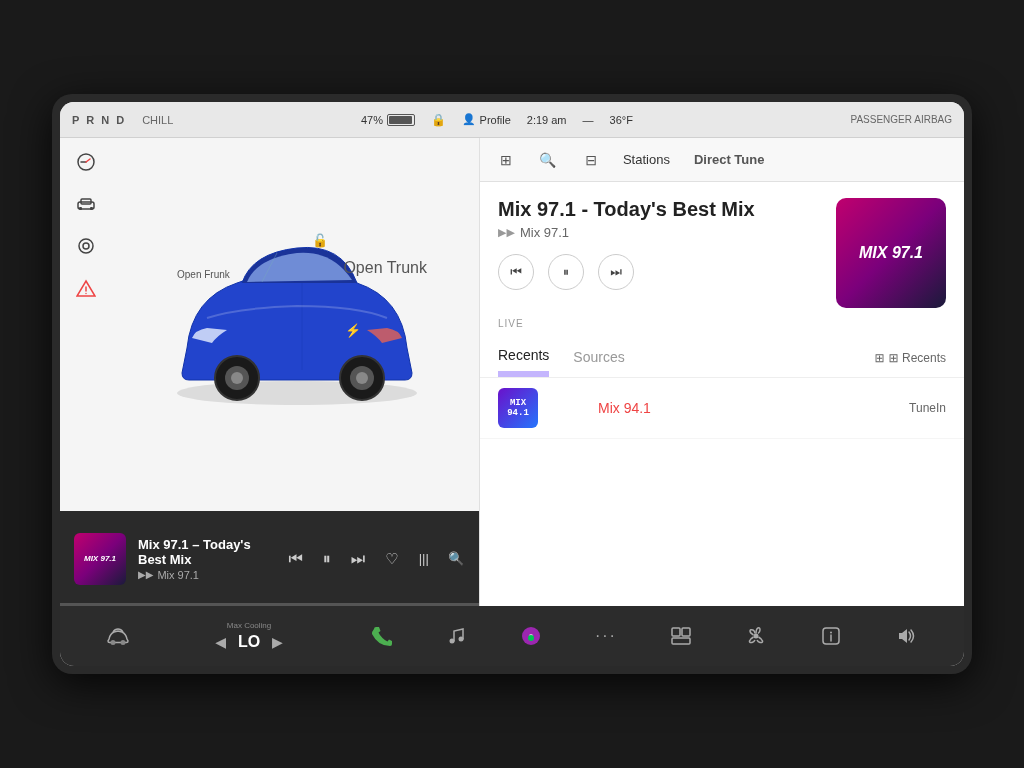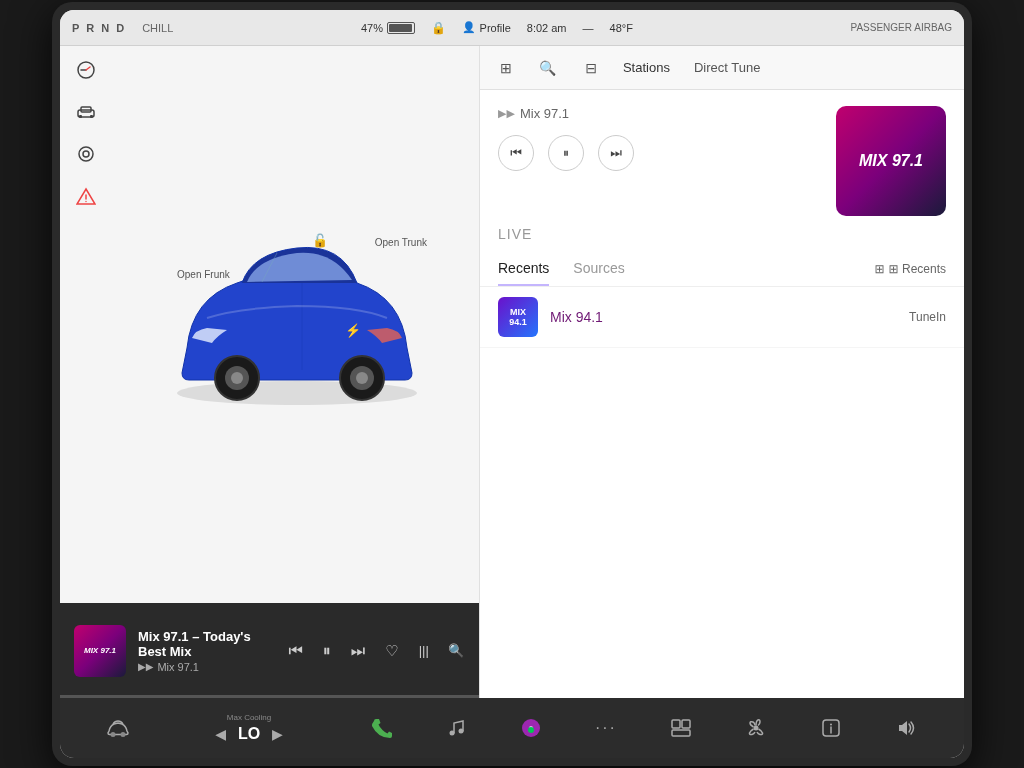--- a/index.html
+++ b/index.html
@@ -8,21 +8,21 @@
       height: 768px;
       background: #1a1a1a;
       display: flex;
       align-items: center;
       justify-content: center;
       font-family: -apple-system, 'Helvetica Neue', Arial, sans-serif;
     }
 
     .device-frame {
       width: 920px;
-      height: 764px;
+      height: 580px;
       background: #2a2a2a;
       border-radius: 20px;
       padding: 8px;
       box-shadow: 0 10px 40px rgba(0,0,0,0.8);
     }
 
     .screen {
       width: 100%;
       height: 100%;
       background: #f0f0f0;
@@ -260,20 +260,21 @@
       font-size: 14px;
       cursor: pointer;
       padding: 4px;
     }
 
     .media-tab {
       font-size: 13px;
       color: #555;
       cursor: pointer;
       padding: 4px 2px;
+      font-weight: bold;
     }
 
     .media-tab.active {
       color: #333;
       font-weight: 500;
     }
 
     .now-playing-section {
       padding: 16px 18px 10px;
       display: flex;
@@ -340,21 +341,21 @@
     .album-art-text {
       color: white;
       font-size: 16px;
       font-weight: bold;
       font-style: italic;
       text-align: center;
       line-height: 1.1;
     }
 
     .live-badge {
-      font-size: 14px;
+      font-size: 10px;
       color: #999;
       letter-spacing: 1px;
       text-transform: uppercase;
       margin-bottom: 6px;
     }
 
     .tabs-row {
       display: flex;
       align-items: center;
       padding: 0 18px;
@@ -366,21 +367,21 @@
     .tab-item {
       font-size: 14px;
       color: #999;
       padding: 8px 0;
       cursor: pointer;
       border-bottom: 2px solid transparent;
     }
 
     .tab-item.active {
       color: #222;
-      border-bottom: 2px solid #c4b5fd;
+      border-bottom: 6px solid #c4b5fd;
     }
 
     .settings-btn {
       margin-left: auto;
       font-size: 12px;
       color: #666;
       display: flex;
       align-items: center;
       gap: 4px;
       cursor: pointer;
@@ -417,33 +418,35 @@
 
     .recent-thumb {
       width: 40px;
       height: 40px;
       border-radius: 6px;
       background: linear-gradient(135deg, #6a11cb, #2575fc);
       flex-shrink: 0;
       display: flex;
       align-items: center;
       justify-content: center;
+      font-family: Liberation Mono, monospace;
     }
 
     .recent-thumb-text {
       color: white;
       font-size: 9px;
       font-weight: bold;
       text-align: center;
     }
 
     .recent-track-name {
       flex: 1;
       font-size: 14px;
-      color: #701a75;
+      color: #ef4444;
+      margin-left: 48px;
     }
 
     .recent-source {
       width: 80px;
       font-size: 12px;
       color: #666;
       text-align: right;
     }
 
     
@@ -532,23 +535,23 @@
           <span>47%</span>
           <div class="battery-bar">
             <div class="battery-fill"></div>
           </div>
         </div>
         <span class="lock-icon">🔒</span>
         <div class="profile-btn">
           <span>👤</span>
           <span>Profile</span>
         </div>
-        <span class="time-display">8:02 am</span>
+        <span class="time-display">2:19 am</span>
         <span>—</span>
-        <span class="temp-display">48°F</span>
+        <span class="temp-display">36°F</span>
       </div>
       <div class="status-right">
         <span>PASSENGER AIRBAG</span>
       </div>
     </div>
 
     <div class="main-content">
 
       <div class="left-panel">
         <div class="left-panel-inner">
@@ -587,21 +590,21 @@
           <div style="position: absolute; left: 55px; right: 0; top: 0; bottom: 0; display: flex; align-items: center; justify-content: center;">
 
             <div style="position: relative; margin-top: -20px;">
               
               <div style="position: absolute; left: 20px; top: 50px; font-size: 10px; color: #555; text-align: center; line-height: 1.4;">
                 <span>Open
 Frunk</span>
               </div>
 
               
-              <div style="position: absolute; right: 10px; top: 18px; font-size: 10px; color: #555; text-align: center; line-height: 1.4;">
+              <div style="position: absolute; right: 10px; top: 39px; font-size: 16px; color: #555; text-align: center; line-height: 1.4;">
                 <span>Open
 Trunk</span>
               </div>
 
               
               <div style="position: absolute; left: 155px; top: 15px; font-size: 13px; color: #555;">🔓</div>
 
               
               <div style="position: absolute; right: 75px; top: 105px; font-size: 13px; color: #ff9500; font-weight: bold;">⚡</div>
 
@@ -666,20 +669,21 @@
         <div class="media-top-bar">
           <span class="media-icon-btn">⊞</span>
           <span class="media-icon-btn">🔍</span>
           <span class="media-icon-btn">⊟</span>
           <span class="media-tab active">Stations</span>
           <span class="media-tab">Direct Tune</span>
         </div>
 
         <div class="now-playing-section">
           <div class="now-playing-info">
+            <div class="now-playing-title">Mix 97.1 - Today's Best Mix</div>
             <div class="now-playing-subtitle">
               <span style="font-size:11px; color:#999;">▶▶</span>
               <span>Mix 97.1</span>
             </div>
             <div class="playback-controls">
               <div class="ctrl-btn">⏮</div>
               <div class="ctrl-btn pause">⏸</div>
               <div class="ctrl-btn">⏭</div>
             </div>
           </div>

